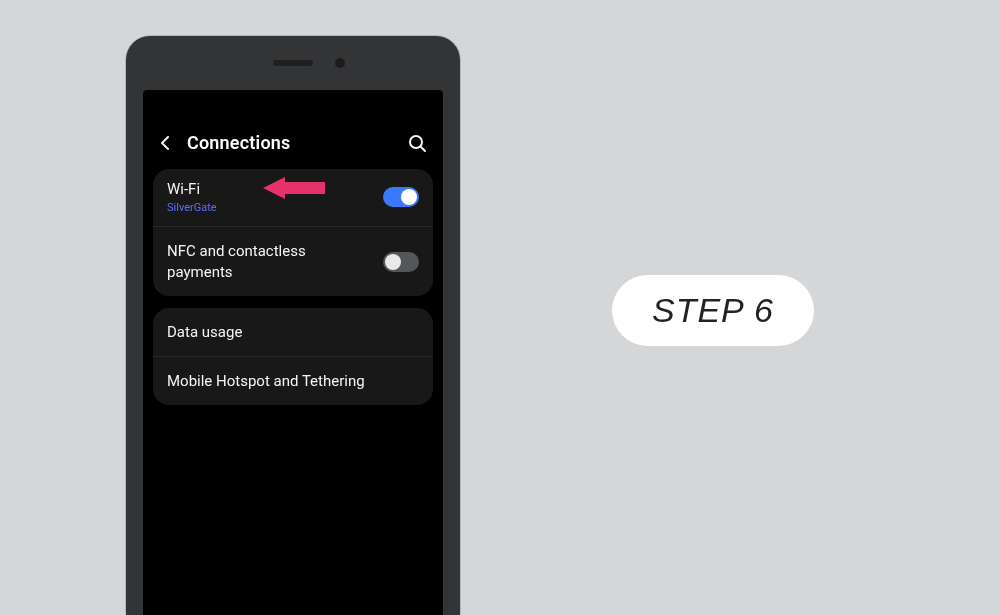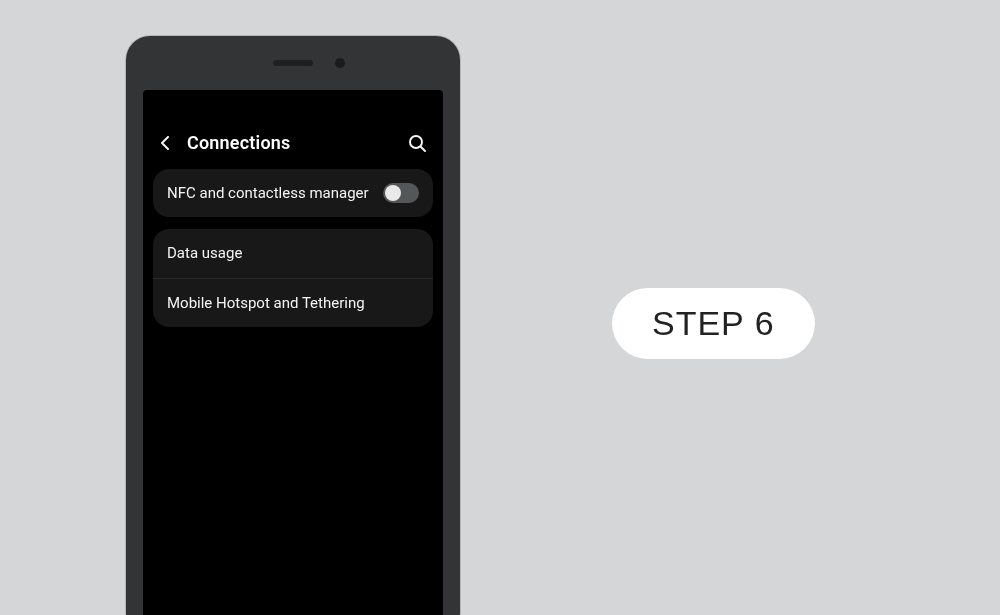--- a/index.html
+++ b/index.html
@@ -85,28 +85,29 @@
 .toggle.on{background:#3a78ff}
 .toggle.on .knob{left:18px;background:#fff}
 .arrow-callout{
   position:absolute;
   left:110px;top:6px;
   width:62px;height:26px;
   pointer-events:none;
 }
 .step-pill{
   position:absolute;
-  left:612px;top:288px;
+  left:612px;top:275px;
   background:#fff;
   border-radius:999px;
   padding:16px 40px;
   font-size:34px;
   color:#222;
   letter-spacing:1px;
   font-family:"Segoe UI",Arial,sans-serif;
+  font-style:italic;
 }
 </style>
 </head>
 <body>
 
 <div class="device">
   <div class="speaker"></div>
   <div class="camera"></div>
 
   <div class="screen">
@@ -122,23 +123,35 @@
       <div class="search">
         <svg width="20" height="20" viewBox="0 0 20 20">
           <circle cx="9" cy="9" r="6" fill="none" stroke="#f4f4f4" stroke-width="2"></circle>
           <line x1="14" y1="14" x2="18" y2="18" stroke="#f4f4f4" stroke-width="2" stroke-linecap="round"></line>
         </svg>
       </div>
     </div>
 
     <div id="groups-mount">
         <div class="group">
+          <div class="row tall" style="position: relative;">
+            <div class="labels">
+              <div class="label">Wi-Fi</div>
+              <div class="sublabel">SilverGate</div>
+            </div>
+            <div class="toggle on">
+              <div class="knob"></div>
+            </div>
+            <div class="arrow-callout"><svg width="62" height="26" viewBox="0 0 62 26">
+                <polygon points="0,13 22,2 22,7 62,7 62,19 22,19 22,24" fill="#e6326a"></polygon>
+              </svg></div>
+          </div>
           <div class="row">
             <div class="labels">
-              <div class="label">NFC and contactless manager</div>
+              <div class="label">NFC and contactless payments</div>
             </div>
             <div class="toggle">
               <div class="knob"></div>
             </div>
           </div>
         </div>
         <div class="group">
           <div class="row">
             <div class="labels">
               <div class="label">Data usage</div>

